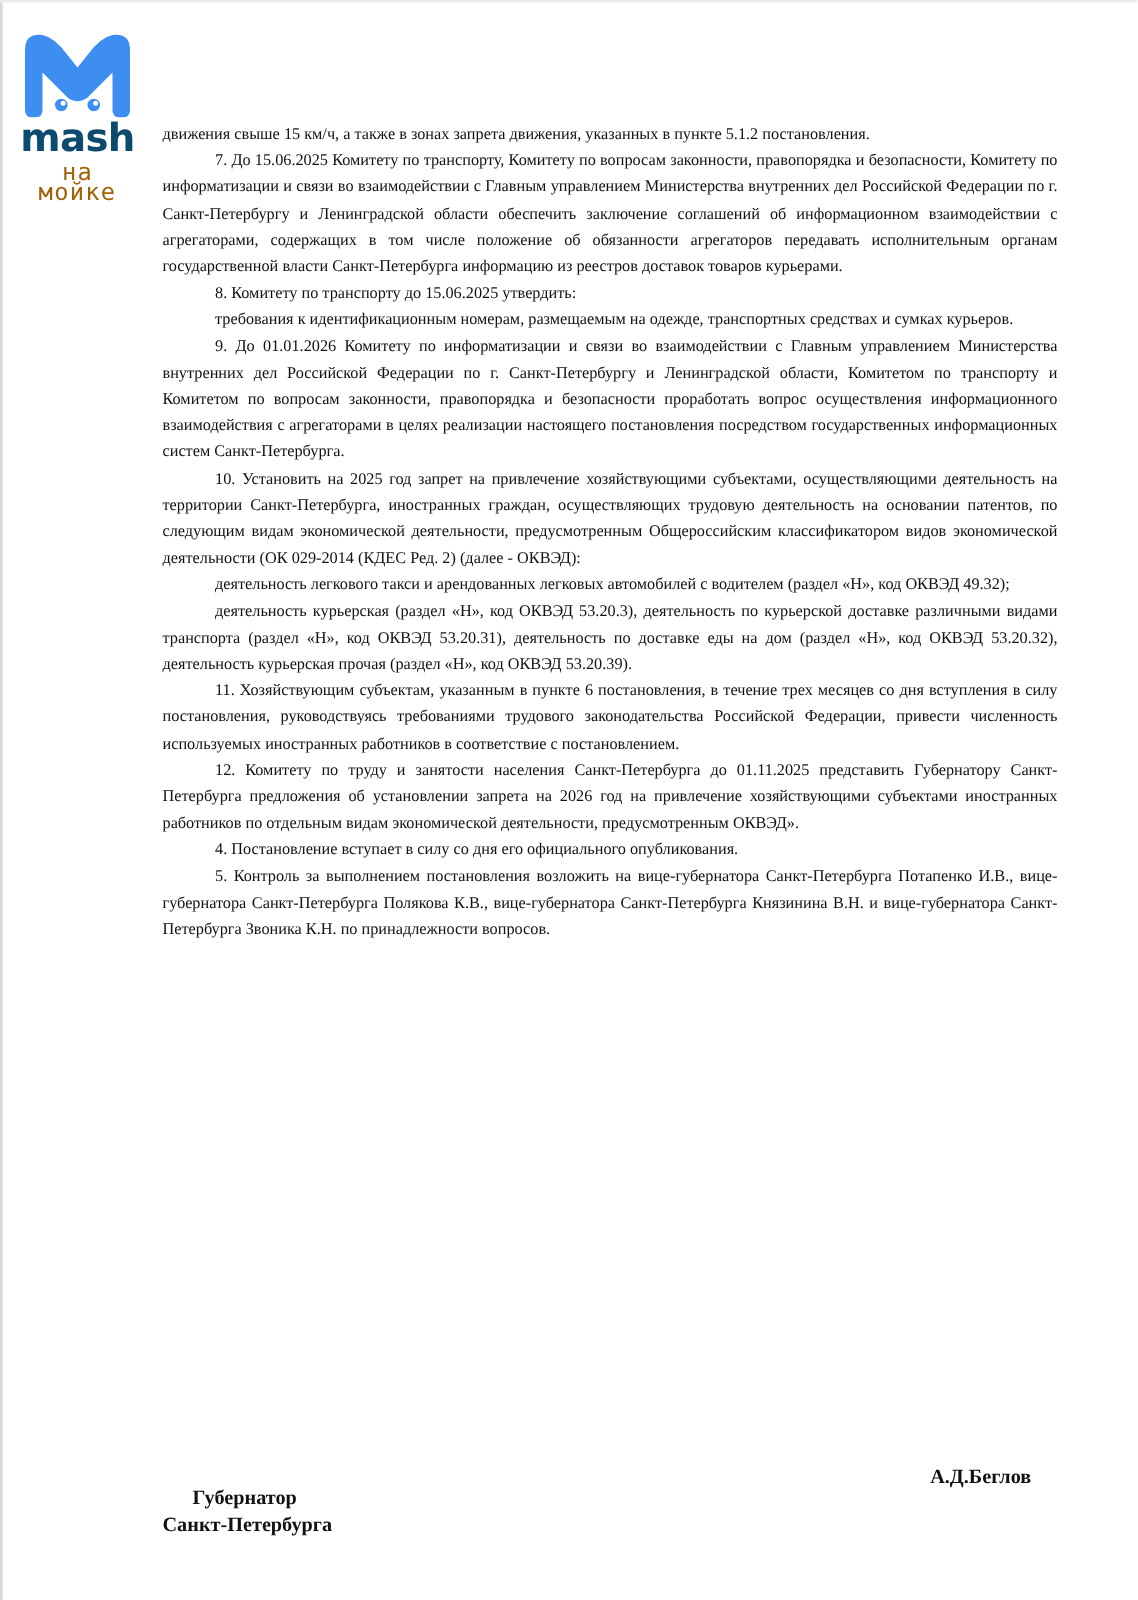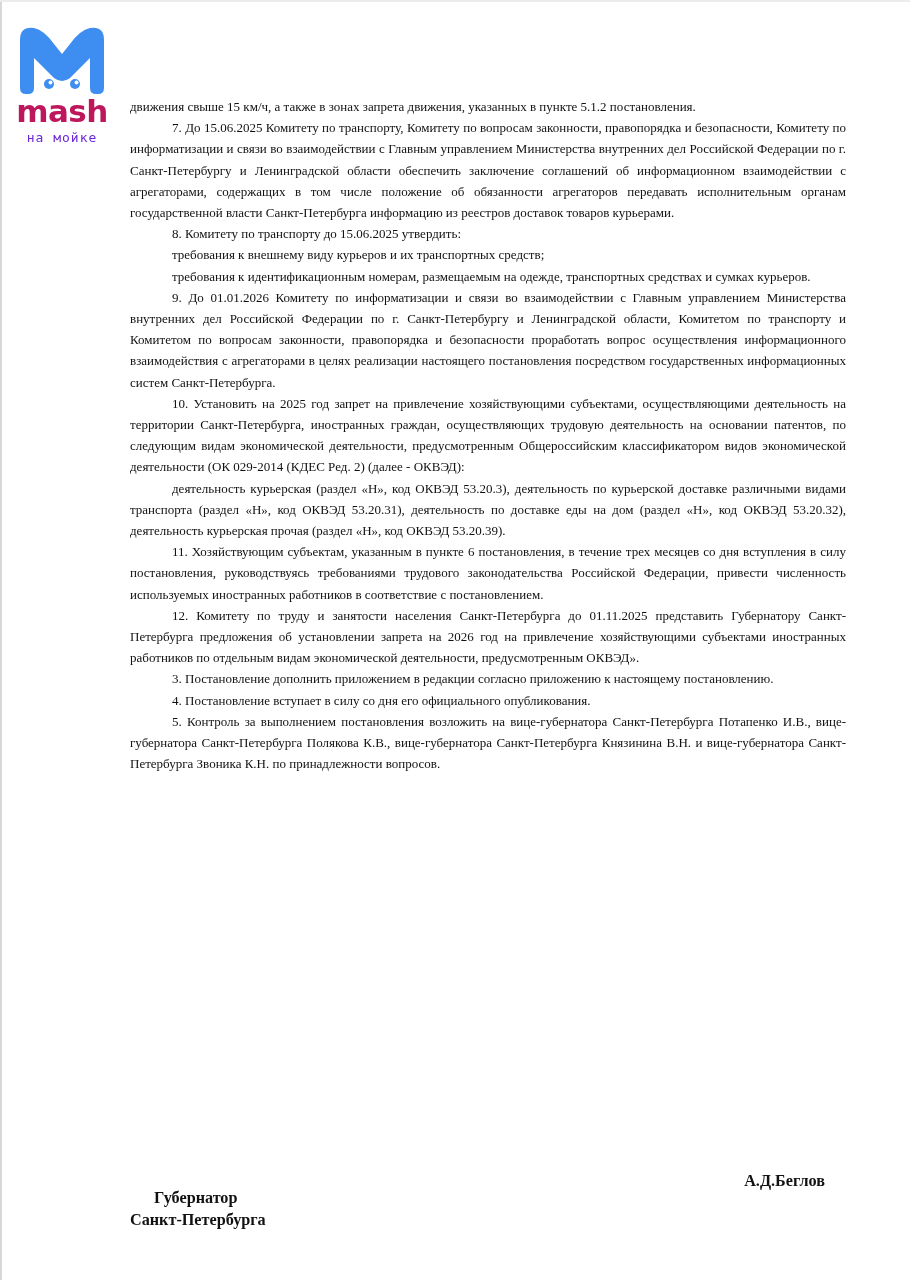--- a/index.html
+++ b/index.html
@@ -5,23 +5,23 @@
   html, body { margin: 0; padding: 0; }
   body {
     width: 910px; height: 1280px; background: #ffffff; position: relative; overflow: hidden;
     font-family: "Liberation Serif", "DejaVu Serif", serif; color: #111111;
   }
   .page-edge-left { position: absolute; left: 0; top: 0; width: 2px; height: 1280px; background: #d8d8d8; }
   .page-edge-top { position: absolute; left: 0; top: 0; width: 910px; height: 2px; background: #ececec; }
   .logo { position: absolute; left: 14px; top: 22px; width: 96px; height: 128px; }
   .logo svg { display: block; }
   .logo-word { position: absolute; left: 0; top: 72px; width: 96px; text-align: center;
-    font-family: "DejaVu Sans", sans-serif; font-weight: bold; font-size: 31px; color: #be185d; letter-spacing: -0.5px; line-height: 34px; }
+    font-family: "DejaVu Sans", sans-serif; font-weight: bold; font-size: 31px; color: #0c4a6e; letter-spacing: -0.5px; line-height: 34px; }
   .logo-sub { position: absolute; left: 0; top: 108px; width: 96px; text-align: center;
-    font-family: "DejaVu Sans Mono", monospace; font-size: 13px; color: #6d28d9; letter-spacing: 1px; line-height: 16px; }
+    font-family: "DejaVu Sans Mono", monospace; font-size: 19px; color: #a16207; letter-spacing: 1px; line-height: 16px; }
   .content {
     position: absolute; left: 130px; top: 96px; width: 716px;
     font-size: 13px; line-height: 21.2px; text-align: justify;
   }
   .content p { margin: 0; text-indent: 42px; }
   .content p.noindent { text-indent: 0; }
   .signature { position: absolute; left: 130px; top: 1149px; width: 716px; font-weight: bold; font-size: 16.2px; line-height: 21.5px; }
   .sig-title-1 { padding-left: 24px; margin-top: 39px; }
   .sig-name { position: absolute; right: 21px; top: 21.5px; }
 </style>
@@ -42,28 +42,27 @@
     </svg>
   </span>
   <div class="logo-word">mash</div>
   <div class="logo-sub">на мойке</div>
 </div>
 
 <div class="content">
   <p class="noindent">движения свыше 15 км/ч, а также в зонах запрета движения, указанных в пункте 5.1.2 постановления.</p>
   <p>7. До 15.06.2025 Комитету по транспорту, Комитету по вопросам законности, правопорядка и безопасности, Комитету по информатизации и связи во взаимодействии с Главным управлением Министерства внутренних дел Российской Федерации по г. Санкт-Петербургу и Ленинградской области обеспечить заключение соглашений об информационном взаимодействии с агрегаторами, содержащих в том числе положение об обязанности агрегаторов передавать исполнительным органам государственной власти Санкт-Петербурга информацию из реестров доставок товаров курьерами.</p>
   <p>8.  Комитету по транспорту до 15.06.2025 утвердить:</p>
-  <p>требования к внешнему виду курьеров и их транспортных средств;</p>
   <p>требования к идентификационным номерам, размещаемым на одежде, транспортных средствах и сумках курьеров.</p>
   <p>9. До 01.01.2026 Комитету по информатизации и связи во взаимодействии с Главным управлением Министерства внутренних дел Российской Федерации по г. Санкт-Петербургу и Ленинградской области, Комитетом по транспорту и Комитетом по вопросам законности, правопорядка и безопасности проработать вопрос осуществления информационного взаимодействия с агрегаторами в целях реализации настоящего постановления посредством государственных информационных систем Санкт-Петербурга.</p>
   <p>10. Установить на 2025 год запрет на привлечение хозяйствующими субъектами, осуществляющими деятельность на территории Санкт-Петербурга, иностранных граждан, осуществляющих трудовую деятельность на основании патентов, по следующим видам экономической деятельности, предусмотренным Общероссийским классификатором видов экономической деятельности (ОК 029-2014 (КДЕС Ред. 2) (далее - ОКВЭД):</p>
+  <p>деятельность легкового такси и арендованных легковых автомобилей с водителем (раздел «Н», код ОКВЭД 49.32);</p>
   <p>деятельность курьерская (раздел «Н», код ОКВЭД 53.20.3), деятельность по курьерской доставке различными видами транспорта (раздел «Н», код ОКВЭД 53.20.31), деятельность по доставке еды на дом (раздел «Н», код ОКВЭД 53.20.32), деятельность курьерская прочая (раздел «Н», код ОКВЭД 53.20.39).</p>
   <p>11.  Хозяйствующим субъектам, указанным в пункте 6 постановления, в течение трех месяцев со дня вступления в силу постановления, руководствуясь требованиями трудового законодательства Российской Федерации, привести численность используемых иностранных работников в соответствие с постановлением.</p>
   <p>12. Комитету по труду и занятости населения Санкт-Петербурга до 01.11.2025 представить Губернатору Санкт-Петербурга предложения об установлении запрета на 2026 год на привлечение хозяйствующими субъектами иностранных работников по отдельным видам экономической деятельности, предусмотренным ОКВЭД».</p>
-  <p>3. Постановление дополнить приложением в редакции согласно приложению к настоящему постановлению.</p>
   <p>4. Постановление вступает в силу со дня его официального опубликования.</p>
   <p>5. Контроль за выполнением постановления возложить на вице-губернатора Санкт-Петербурга Потапенко И.В., вице-губернатора Санкт-Петербурга Полякова К.В., вице-губернатора Санкт-Петербурга Князинина В.Н. и вице-губернатора Санкт-Петербурга Звоника К.Н. по принадлежности вопросов.</p>
 </div>
 
 <div class="signature">
   <div class="sig-title-1">Губернатор</div>
   <div>Санкт-Петербурга</div>
   <div class="sig-name">А.Д.Беглов</div>
 </div>
 

